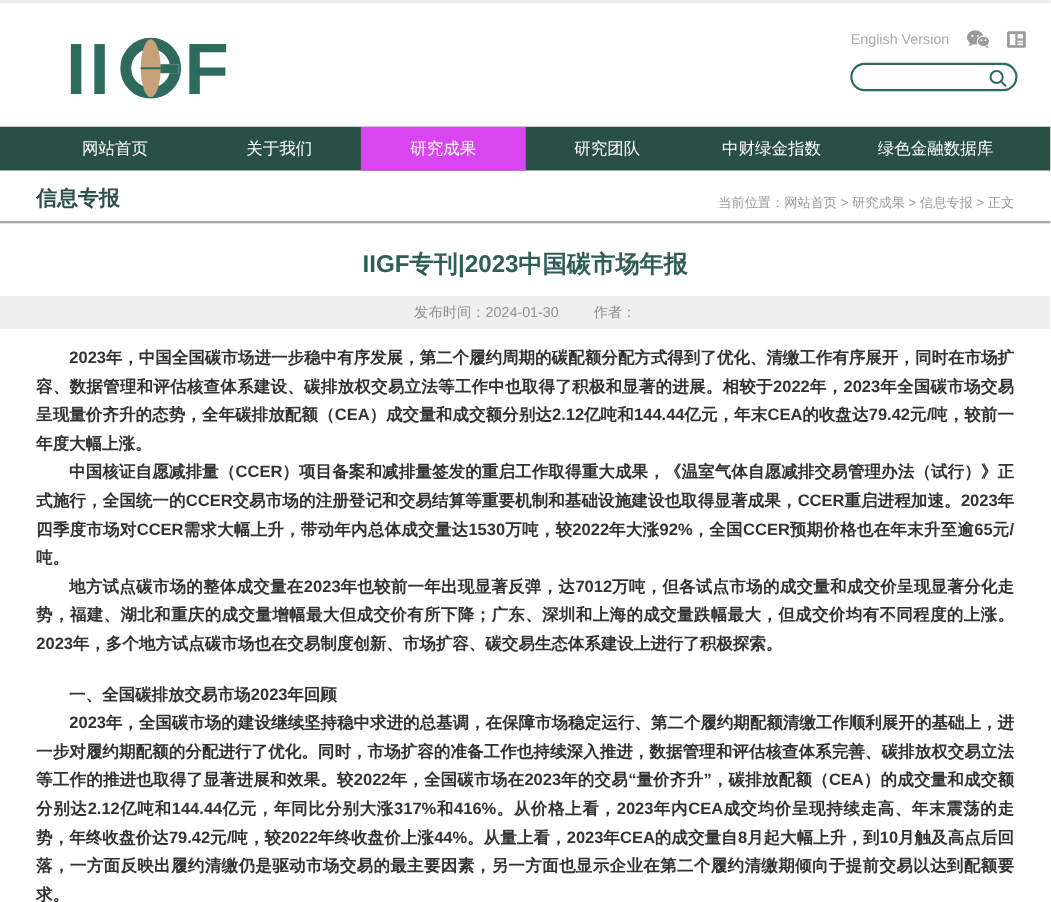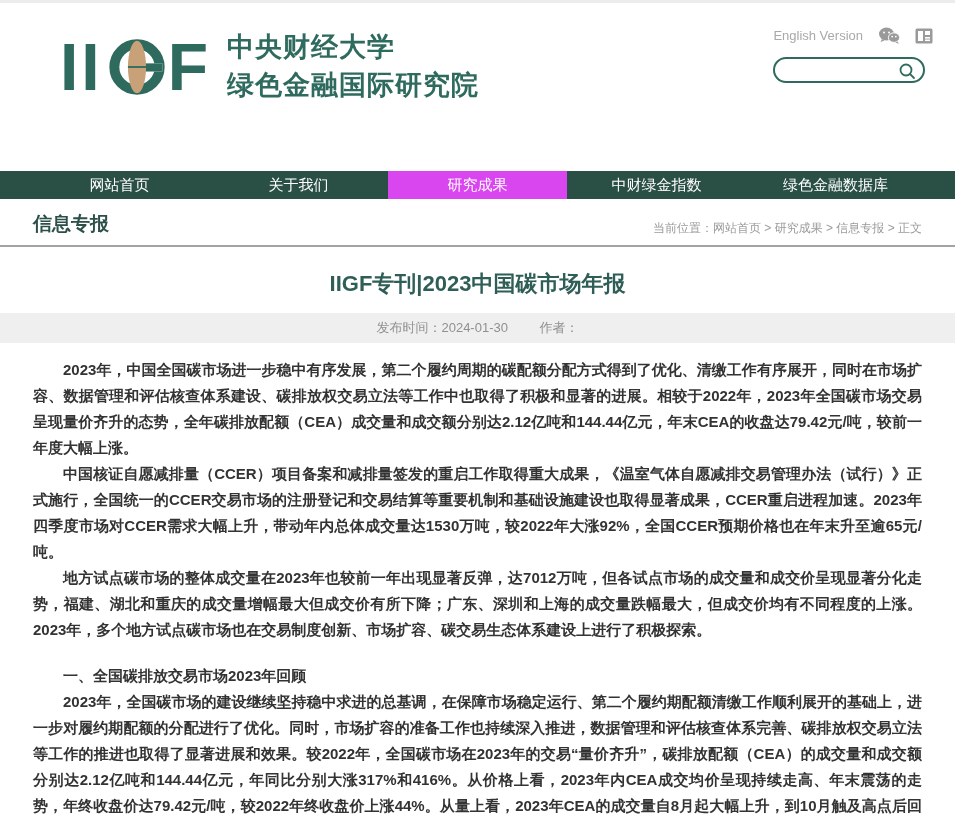--- a/index.html
+++ b/index.html
@@ -1,40 +1,40 @@
 <!DOCTYPE html>
 <html><head>
 <meta charset="utf-8">
 <style>
   * { margin:0; padding:0; box-sizing:border-box; }
   html,body { width:955px; height:820px; overflow:hidden; background:#fff;
     font-family:"Liberation Sans","DejaVu Sans",sans-serif; }
   .top-line { height:3px; background:#ececec; }
 
   
-  .header { position:relative; height:168px; background:#fff; }
+  .header { position:relative; height:112px; background:#fff; }
   .logo-wrap { position:absolute; left:60px; top:26px; display:flex; align-items:center; cursor:pointer; }
   .logo-acronym { display:flex; align-items:center; color:#2F6A5E; font-weight:bold;
     font-size:66px; line-height:1; letter-spacing:3px; }
   .logo-acronym .globe { margin:0 2px 0 5px; display:block; }
   .logo-cn { margin-left:16px; color:#2F6A5E; font-weight:bold; font-size:27px;
     line-height:1.4; letter-spacing:1px; }
 
   .header-right { position:absolute; right:22px; top:24px; text-align:right; }
   .hr-row1 { display:flex; align-items:center; justify-content:flex-end; gap:15px; }
   .english { color:#a9a9a9; font-size:13px; cursor:pointer; }
   .hr-icon { display:block; cursor:pointer; }
   .search-pill { margin-top:13px; position:relative; width:152px; height:26px;
     border:2px solid #2F6A5E; border-radius:14px; display:flex; align-items:center; }
   .search-pill input { border:none; outline:none; background:transparent; width:118px;
     margin-left:10px; font-size:13px; color:#333; }
   .search-btn { position:absolute; right:6px; top:2px; cursor:pointer; }
 
   
-  .nav { height:28px; background:#2A4F45; display:flex; padding:0 30px; }
+  .nav { height:40px; background:#2A4F45; display:flex; padding:0 30px; }
   .nav-item { flex:1; display:flex; align-items:center; justify-content:center;
     color:#fff; font-size:15px; cursor:pointer; white-space:nowrap; }
   .nav-item.active { background:#d946ef; }
 
   
   .section-bar { padding:12px 33px 8px; border-bottom:2px solid #a3a3a3;
     display:flex; justify-content:space-between; align-items:flex-end; }
   .section-title { color:#2C5049; font-size:19px; font-weight:bold; }
   .breadcrumb { color:#9a9a9a; font-size:12px; cursor:pointer; }
 
@@ -61,24 +61,20 @@
       <span>II</span>
       <svg class="globe" width="58" height="58" viewBox="0 0 64 64">
         <circle cx="32" cy="32" r="25" fill="none" stroke="#2F6A5E" stroke-width="11"></circle>
         <rect x="30" y="28" width="30" height="9" fill="#fff"></rect>
         <rect x="40" y="28" width="20" height="9" fill="#2F6A5E"></rect>
         <ellipse cx="32" cy="32" rx="10" ry="29" fill="#C9A178"></ellipse>
         <path d="M22 31 h20 v2 h-20 z" fill="#2F6A5E"></path>
       </svg>
       <span>F</span>
     </div>
-    <div class="logo-cn">
-      <div>中央财经大学</div>
-      <div>绿色金融国际研究院</div>
-    </div>
   </div>
 
   <div class="header-right">
     <div class="hr-row1">
       <span class="english">English Version</span>
       <svg class="hr-icon" width="22" height="17" viewBox="0 0 22 17">
         <ellipse cx="8.5" cy="7" rx="7.5" ry="6.4" fill="#9a9a9a"></ellipse>
         <path d="M4 12 l-1.5 3 4-1.6 z" fill="#9a9a9a"></path>
         <circle cx="6" cy="5.6" r="1" fill="#fff"></circle>
         <circle cx="11" cy="5.6" r="1" fill="#fff"></circle>
@@ -102,20 +98,21 @@
         <line x1="13" y1="13" x2="17" y2="17" stroke="#2F6A5E" stroke-width="1.8" stroke-linecap="round"></line>
       </svg>
     </div>
   </div>
 </div>
 
 <div class="nav">
   <div class="nav-item">网站首页</div>
   <div class="nav-item">关于我们</div>
   <div class="nav-item active">研究成果</div>
+  <div class="nav-item">研究团队</div>
   <div class="nav-item">中财绿金指数</div>
   <div class="nav-item">绿色金融数据库</div>
 </div>
 
 <div class="section-bar">
   <div class="section-title">信息专报</div>
   <div class="breadcrumb">当前位置：网站首页 &gt; 研究成果 &gt; 信息专报 &gt; 正文</div>
 </div>
 
 <h1 class="article-title">IIGF专刊|2023中国碳市场年报</h1>

